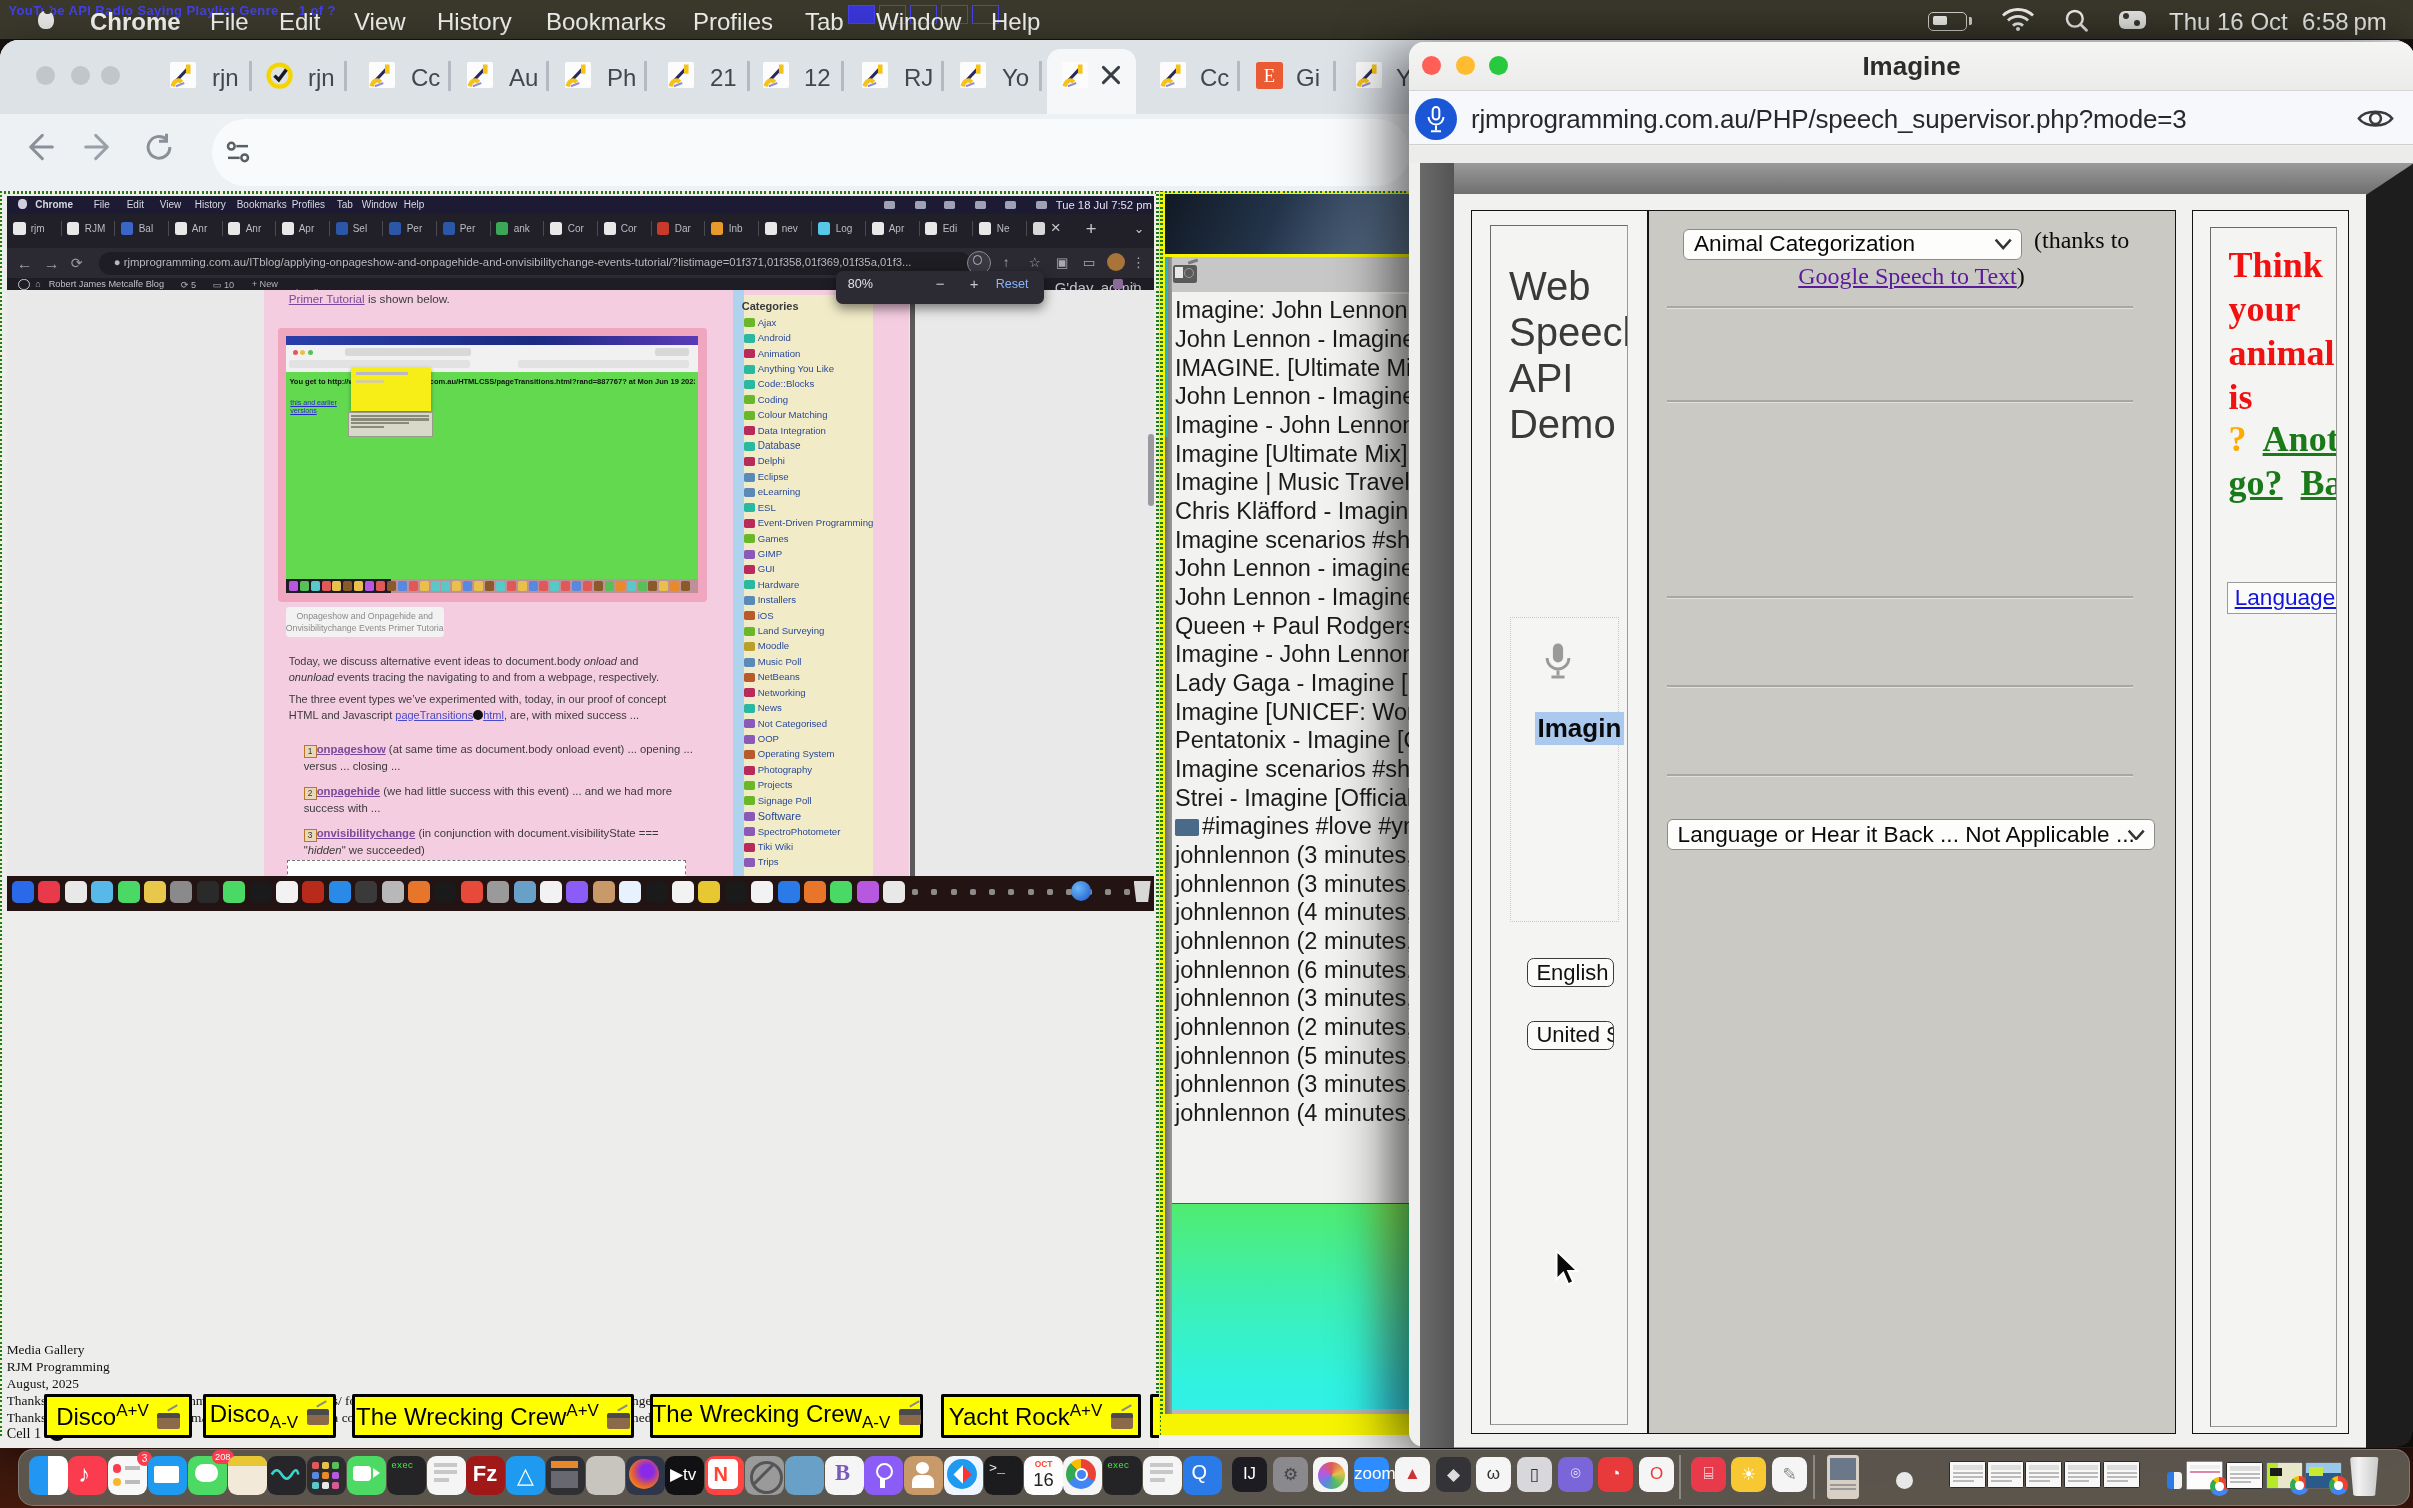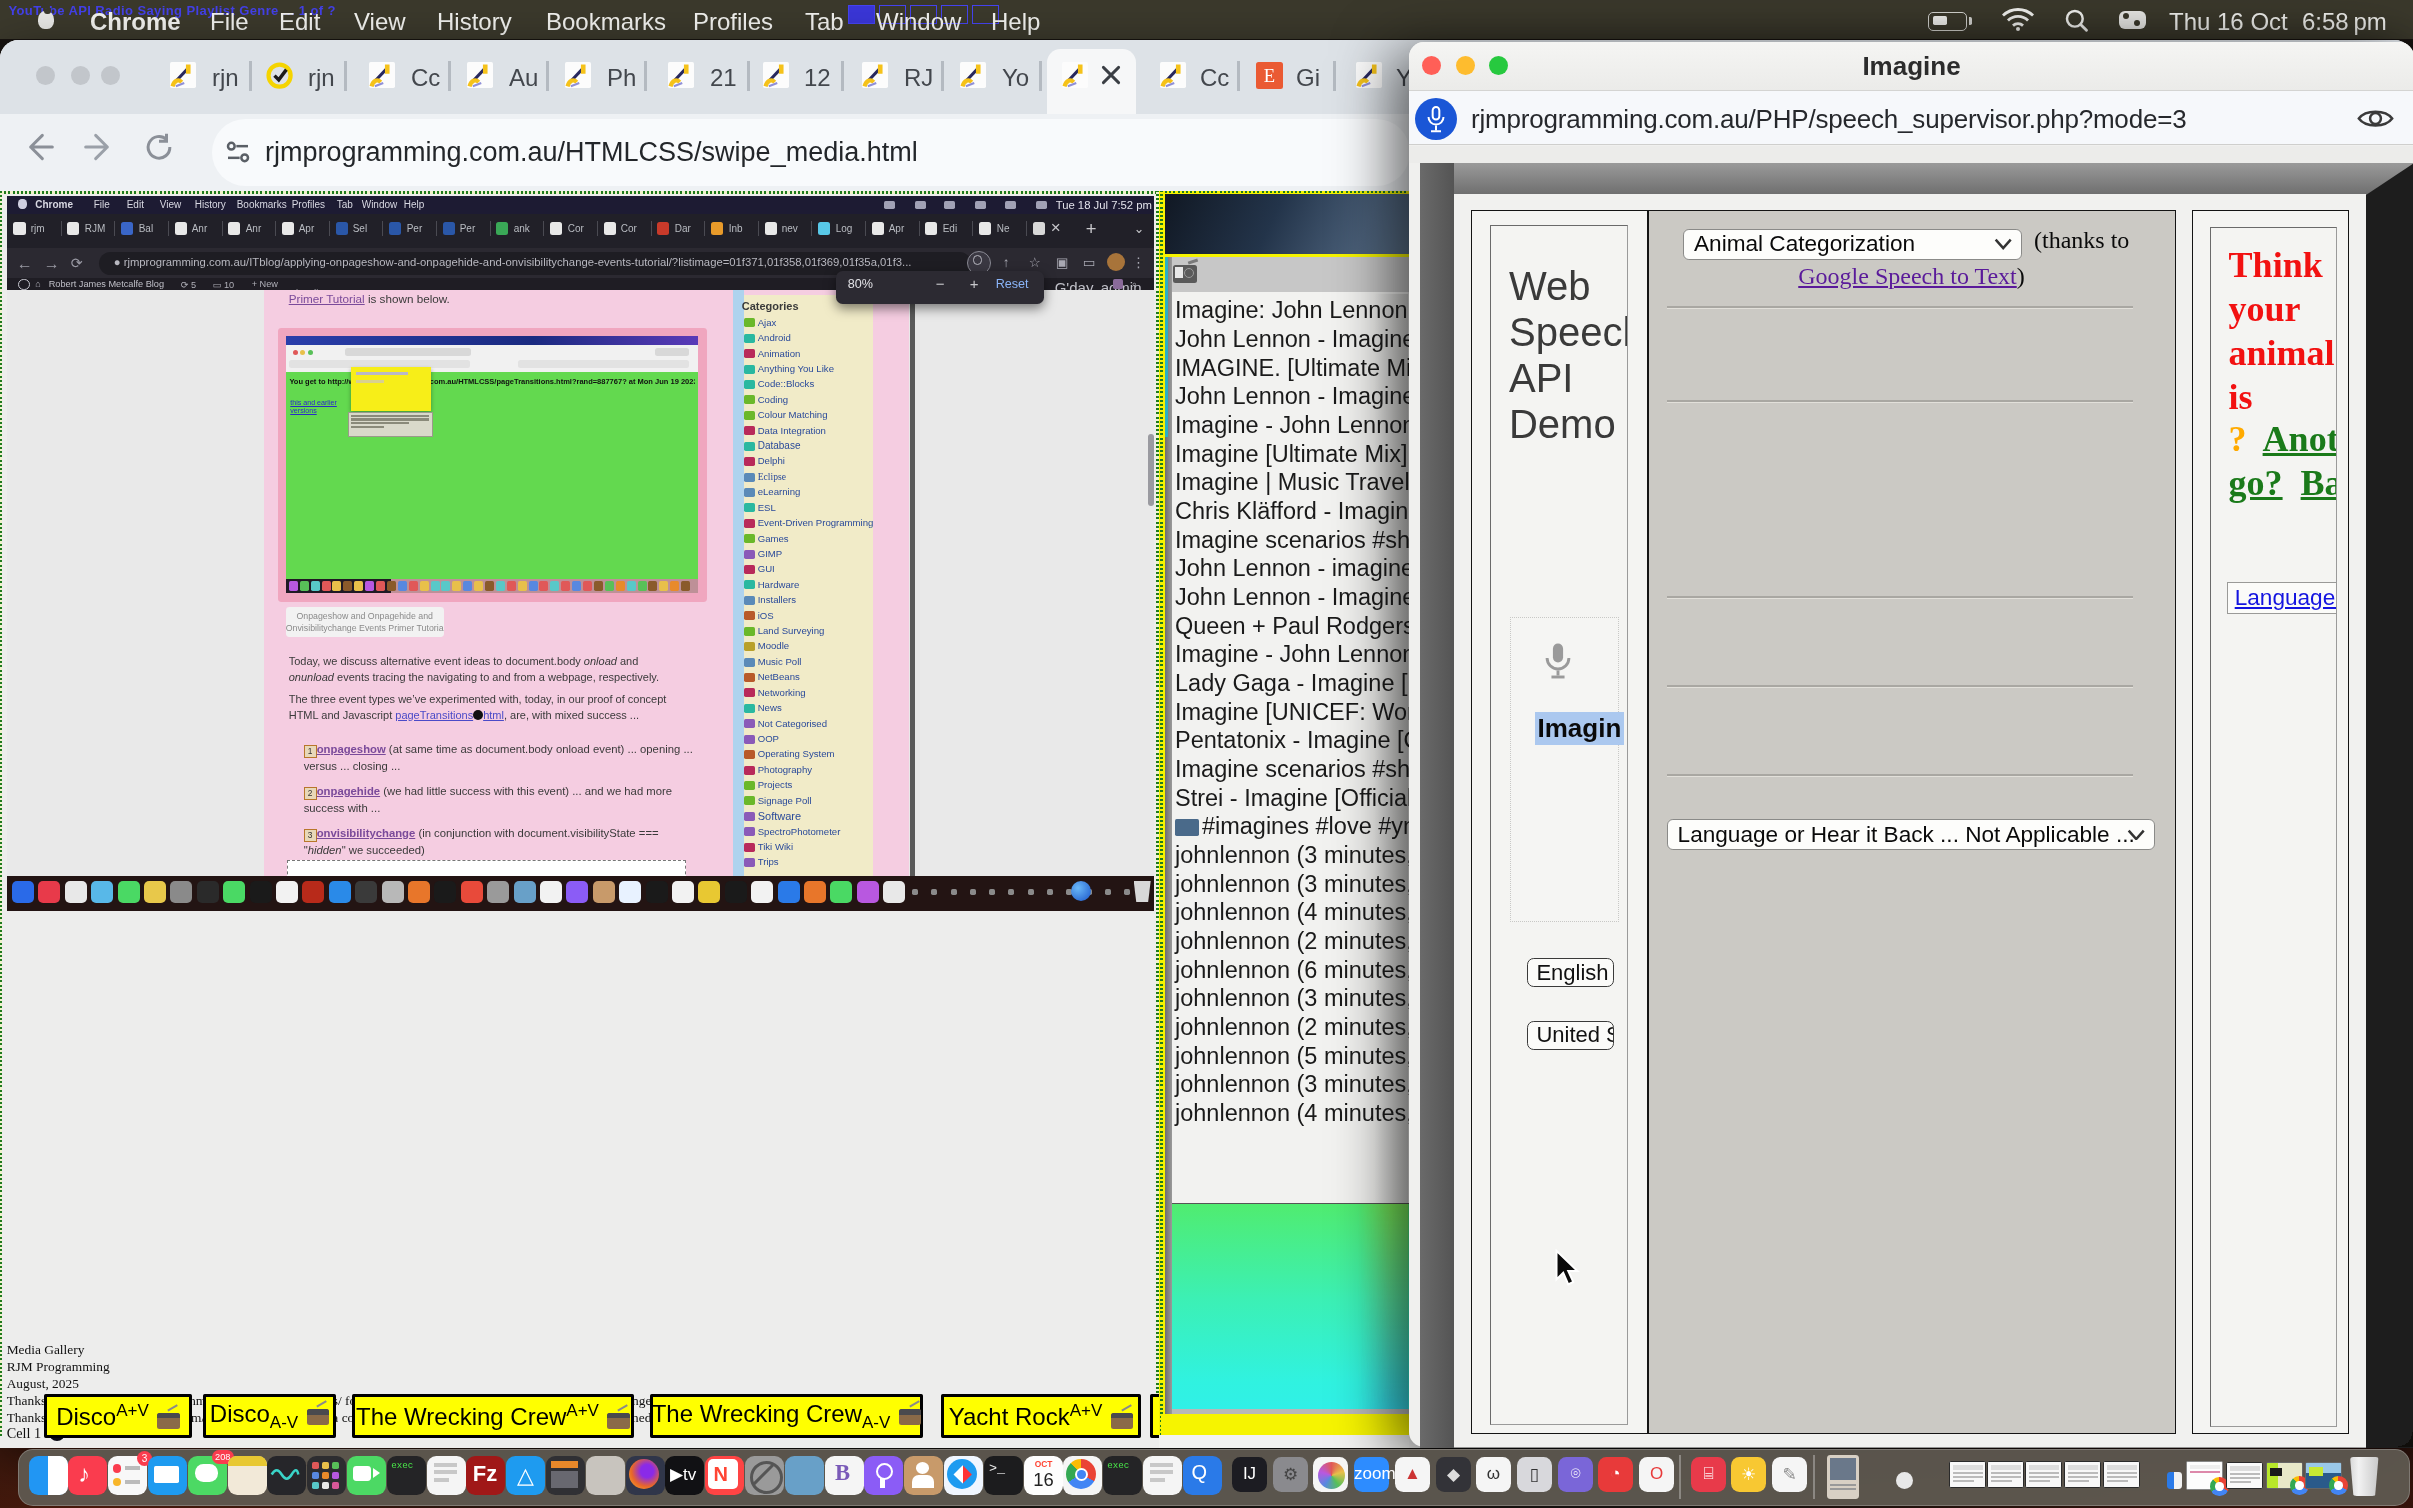--- a/index.html
+++ b/index.html
@@ -178,21 +178,20 @@
       <path d="M31 18 A13 13 0 1 1 27 9" stroke="#8b9098" stroke-width="3.6" fill="none"></path>
       <path d="M27 2 L27 11 L18 11" fill="none" stroke="#8b9098" stroke-width="3.6"></path>
     </svg>
 <div class="abs" style="left:212px;top:119px;width:1198px;height:67px;background:#f8fafc;border-radius:34px;"></div>
 <svg class="abs" style="left:223px;top:137px" width="30" height="30" viewBox="0 0 36 36">
       <circle cx="10" cy="11" r="4" stroke="#5a5f66" stroke-width="3" fill="none"></circle>
       <line x1="16" y1="11" x2="30" y2="11" stroke="#5a5f66" stroke-width="3"></line>
       <circle cx="26" cy="25" r="4" stroke="#5a5f66" stroke-width="3" fill="none"></circle>
       <line x1="6" y1="25" x2="20" y2="25" stroke="#5a5f66" stroke-width="3"></line>
     </svg>
-<div class="abs" style="left:265px;top:137px;font-size:27px;color:#23262a;">rjmprogramming.com.au/HTMLCSS/swipe_media.html</div>
 <div class="abs" style="left:0;top:194px;width:2413px;height:1254px;background:#ededec;"></div>
 <div class="abs" style="left:0;top:191px;width:1158px;height:2.5px;background:repeating-linear-gradient(90deg,#1e7a1e 0 2.1px,#f2f2cc 2.1px 4.2px);"></div>
 <div class="abs" style="left:0;top:191px;width:2.1px;height:1245px;background:repeating-linear-gradient(0deg,#1e7a1e 0 2.1px,#f2f2cc 2.1px 4.2px);"></div>
 <div class="abs" style="left:1156px;top:191px;width:2.5px;height:1244px;background:repeating-linear-gradient(0deg,#1e7a1e 0 2.1px,#f2f2cc 2.1px 4.2px);"></div>
 <div class="abs" style="left:6.7px;top:196px;width:1147px;height:715px;overflow:hidden;background:#e9e9e9;filter:blur(0.5px);">
 <div class="abs" style="left:0;top:0;width:1147px;height:17.6px;background:#1d1b33;"></div>
 <div class="abs" style="left:11.7px;top:3.4px;width:8.4px;height:10px;background:#cfcfe0;border-radius:45%;"></div>
 <div class="abs" style="left:28.5px;top:3.4px;font-size:10px;color:#d8d8e2;font-weight:bold;">Chrome</div>
 <div class="abs" style="left:87px;top:3.4px;font-size:10px;color:#d8d8e2;">File</div>
 <div class="abs" style="left:120px;top:3.4px;font-size:10px;color:#d8d8e2;">Edit</div>
@@ -392,21 +391,21 @@
 <div class="abs" style="left:751px;top:198px;font-size:9.6px;color:#2a4a9a;white-space:nowrap;">Coding</div>
 <div class="abs" style="left:737px;top:215px;width:11px;height:9.2px;background:#6ab82a;border-radius:1.7px;"></div>
 <div class="abs" style="left:751px;top:213px;font-size:9.6px;color:#2a4a9a;white-space:nowrap;">Colour Matching</div>
 <div class="abs" style="left:737px;top:230px;width:11px;height:9.2px;background:#b82a5a;border-radius:1.7px;"></div>
 <div class="abs" style="left:751px;top:229px;font-size:9.6px;color:#2a4a9a;white-space:nowrap;">Data Integration</div>
 <div class="abs" style="left:737px;top:246px;width:11px;height:9.2px;background:#2ab8a0;border-radius:1.7px;"></div>
 <div class="abs" style="left:751px;top:244px;font-size:10px;color:#2a4a9a;white-space:nowrap;">Database</div>
 <div class="abs" style="left:737px;top:261px;width:11px;height:9.2px;background:#b82a5a;border-radius:1.7px;"></div>
 <div class="abs" style="left:751px;top:259px;font-size:9.6px;color:#2a4a9a;white-space:nowrap;">Delphi</div>
 <div class="abs" style="left:737px;top:277px;width:11px;height:9.2px;background:#5a8ab8;border-radius:1.7px;"></div>
-<div class="abs" style="left:751px;top:275px;font-size:9.6px;color:#2a4a9a;white-space:nowrap;font-family:Liberation Serif, serif;">Eclipse</div>
+<div class="abs" style="left:751px;top:275px;font-size:9.6px;color:#2a4a9a;white-space:nowrap;">Eclipse</div>
 <div class="abs" style="left:737px;top:292px;width:11px;height:9.2px;background:#5a8ab8;border-radius:1.7px;"></div>
 <div class="abs" style="left:751px;top:290px;font-size:9.6px;color:#2a4a9a;white-space:nowrap;">eLearning</div>
 <div class="abs" style="left:737px;top:307px;width:11px;height:9.2px;background:#2ab8a0;border-radius:1.7px;"></div>
 <div class="abs" style="left:751px;top:306px;font-size:9.6px;color:#2a4a9a;white-space:nowrap;">ESL</div>
 <div class="abs" style="left:737px;top:323px;width:11px;height:9.2px;background:#b82a5a;border-radius:1.7px;"></div>
 <div class="abs" style="left:751px;top:321px;font-size:9.6px;color:#2a4a9a;white-space:nowrap;">Event-Driven Programming</div>
 <div class="abs" style="left:737px;top:338px;width:11px;height:9.2px;background:#6ab82a;border-radius:1.7px;"></div>
 <div class="abs" style="left:751px;top:337px;font-size:9.6px;color:#2a4a9a;white-space:nowrap;">Games</div>
 <div class="abs" style="left:737px;top:354px;width:11px;height:9.2px;background:#8a5ab8;border-radius:1.7px;"></div>
 <div class="abs" style="left:751px;top:352px;font-size:9.6px;color:#2a4a9a;white-space:nowrap;">GIMP</div>

